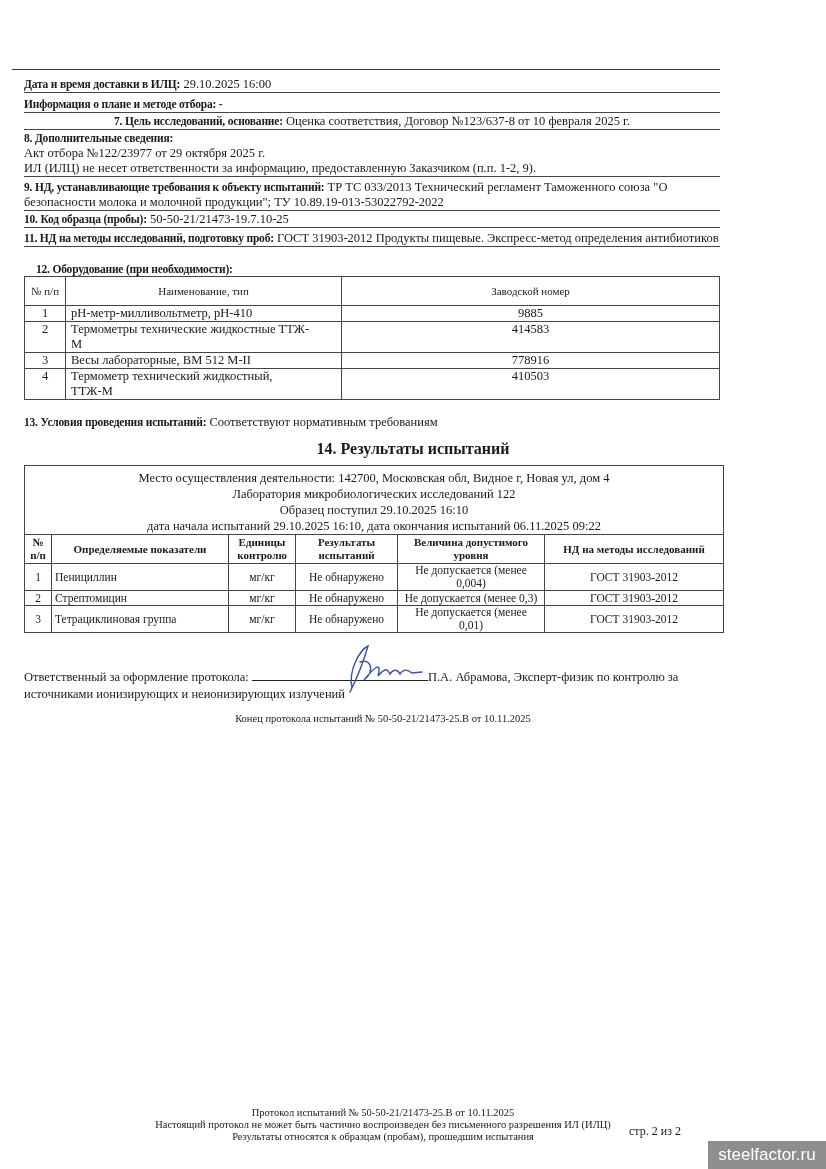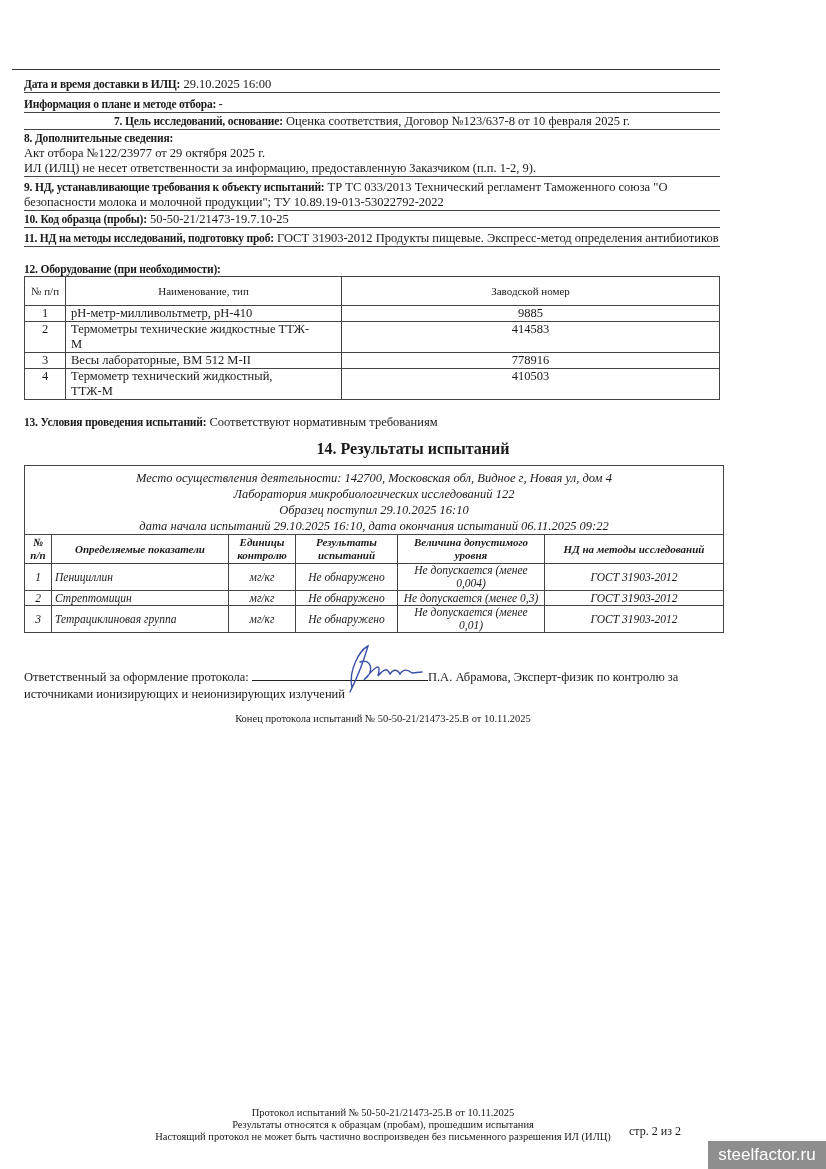--- a/index.html
+++ b/index.html
@@ -18,21 +18,21 @@
 
   table { border-collapse: collapse; }
   .equip { position: absolute; left: 24px; top: 276px; width: 696px; font-size: 12.5px; }
   .equip td, .equip th { border: 1px solid #444; padding: 0 5px; vertical-align: top; line-height: 15px; }
   .equip th { font-weight: normal; font-size: 11px; vertical-align: middle; height: 28px; }
   .equip td.c { text-align: center; }
 
   .res-title { position: absolute; left: 0; width: 826px; top: 440px; text-align: center; font-weight: bold; font-size: 16px; }
 
   .results { position: absolute; left: 24px; top: 465px; width: 700px; font-size: 11.5px; }
-  .results td, .results th { border: 1px solid #444; padding: 0 3px; line-height: 13px; font-style: italic; }
+  .results td, .results th { border: 1px solid #444; padding: 0 3px; line-height: 13px; }
   .results .info { text-align: center; font-size: 12.5px; line-height: 16px; padding: 4px 0 0 0; }
   .results th { font-weight: bold; font-size: 11px; text-align: center; height: 28px; }
   .results td { height: 24px; }
   .results td.c { text-align: center; }
   .results tr.short td { height: 14px; }
 
   .resp { position: absolute; left: 24px; top: 668px; width: 720px; font-size: 12.5px; line-height: 17px; }
   .sig-line { display: inline-block; width: 176px; border-bottom: 1px solid #222; height: 12px; vertical-align: baseline; }
   .signature { position: absolute; left: 330px; top: 640px; }
 
@@ -68,21 +68,21 @@
 </div>
 <div class="line-row" style="top:180px;">
   <span class="b">9. НД, устанавливающие требования к объекту испытаний:</span><span> ТР ТС 033/2013 Технический регламент Таможенного союза "О безопасности молока и молочной продукции"; ТУ 10.89.19-013-53022792-2022</span>
 </div>
 <div class="line-row" style="top:212px;">
   <span class="b">10. Код образца (пробы):</span><span>  50-50-21/21473-19.7.10-25</span>
 </div>
 <div class="line-row" style="top:231px;">
   <span class="b">11. НД на методы исследований, подготовку проб:</span><span> ГОСТ 31903-2012 Продукты пищевые. Экспресс-метод определения антибиотиков</span>
 </div>
-<div class="line-row noborder" style="top:262px; left:24px;">
+<div class="line-row noborder" style="top:262px; left:36px;">
   <span class="b">12. Оборудование (при необходимости):</span>
 </div>
 
 <table class="equip">
   <tbody>
       <tr>
     <th style="width:30px;">№ п/п</th>
     <th style="width:265px;">Наименование, тип</th>
     <th>Заводской номер</th>
   </tr>
@@ -168,17 +168,17 @@
 <svg class="signature" width="100" height="60" viewBox="0 0 100 60">
   <path d="M22 48 C 18 30, 30 10, 38 6 C 34 20, 26 40, 20 52 M30 22 C 40 18, 46 30, 34 40 C 44 28, 52 20, 48 36 C 56 26, 58 30, 60 34 C 64 28, 68 30, 70 34 C 74 28, 78 30, 82 33 L 92 32" fill="none" stroke="#3b4fa8" stroke-width="1.4" stroke-linecap="round"></path>
 </svg>
 
 <div class="end">Конец протокола испытаний № 50-50-21/21473-25.В от 10.11.2025</div>
 
 <div class="page-num">стр. 2 из 2</div>
 
 <div class="footer">
   <div>Протокол испытаний № 50-50-21/21473-25.В от 10.11.2025</div>
+  <div>Настоящий протокол не может быть частично воспроизведен без письменного разрешения ИЛ (ИЛЦ)</div>
   <div>Результаты относятся к образцам (пробам), прошедшим испытания</div>
-  <div>Настоящий протокол не может быть частично воспроизведен без письменного разрешения ИЛ (ИЛЦ)</div>
 </div>
 
 <div class="watermark">steelfactor.ru</div>
 
 </body></html>

